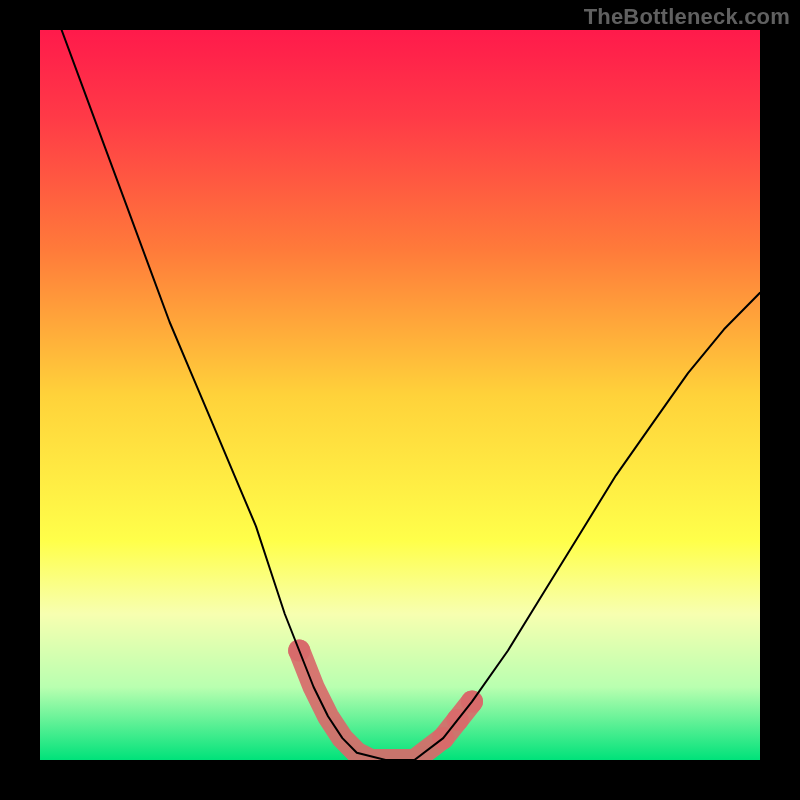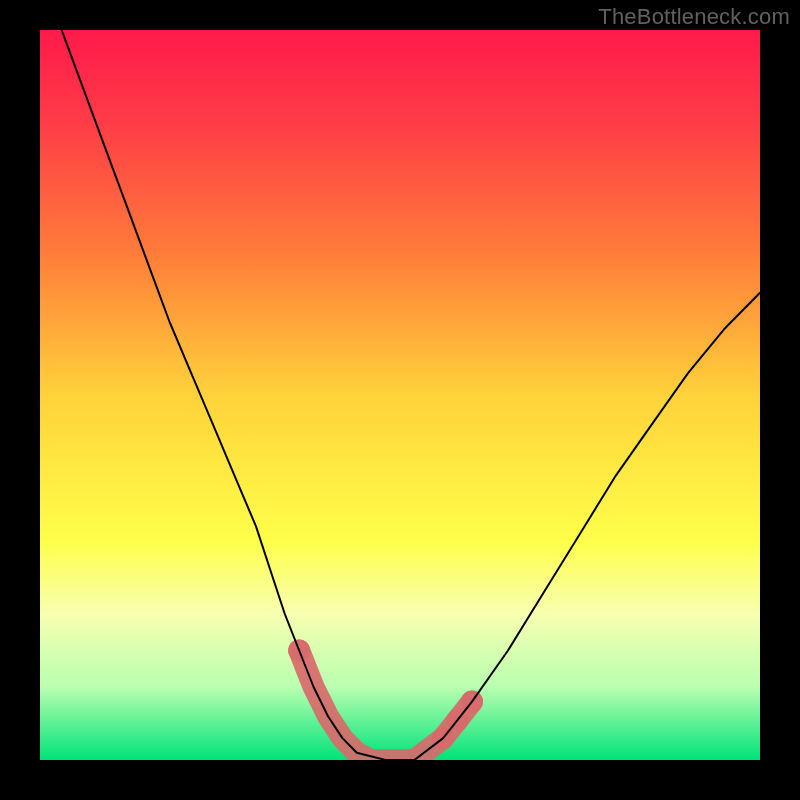--- a/index.html
+++ b/index.html
@@ -16,21 +16,21 @@
     width: 800px;
     height: 800px;
     background: #000;
   }
   .watermark {
     position: absolute;
     top: 4px;
     right: 10px;
     color: #606060;
     font-size: 22px;
-    font-weight: 400;
+    font-weight: 700;
     letter-spacing: 0.2px;
     z-index: 10;
   }
   .plot-area {
     position: absolute;
     left: 40px;
     top: 30px;
     width: 720px;
     height: 730px;
     overflow: hidden;

